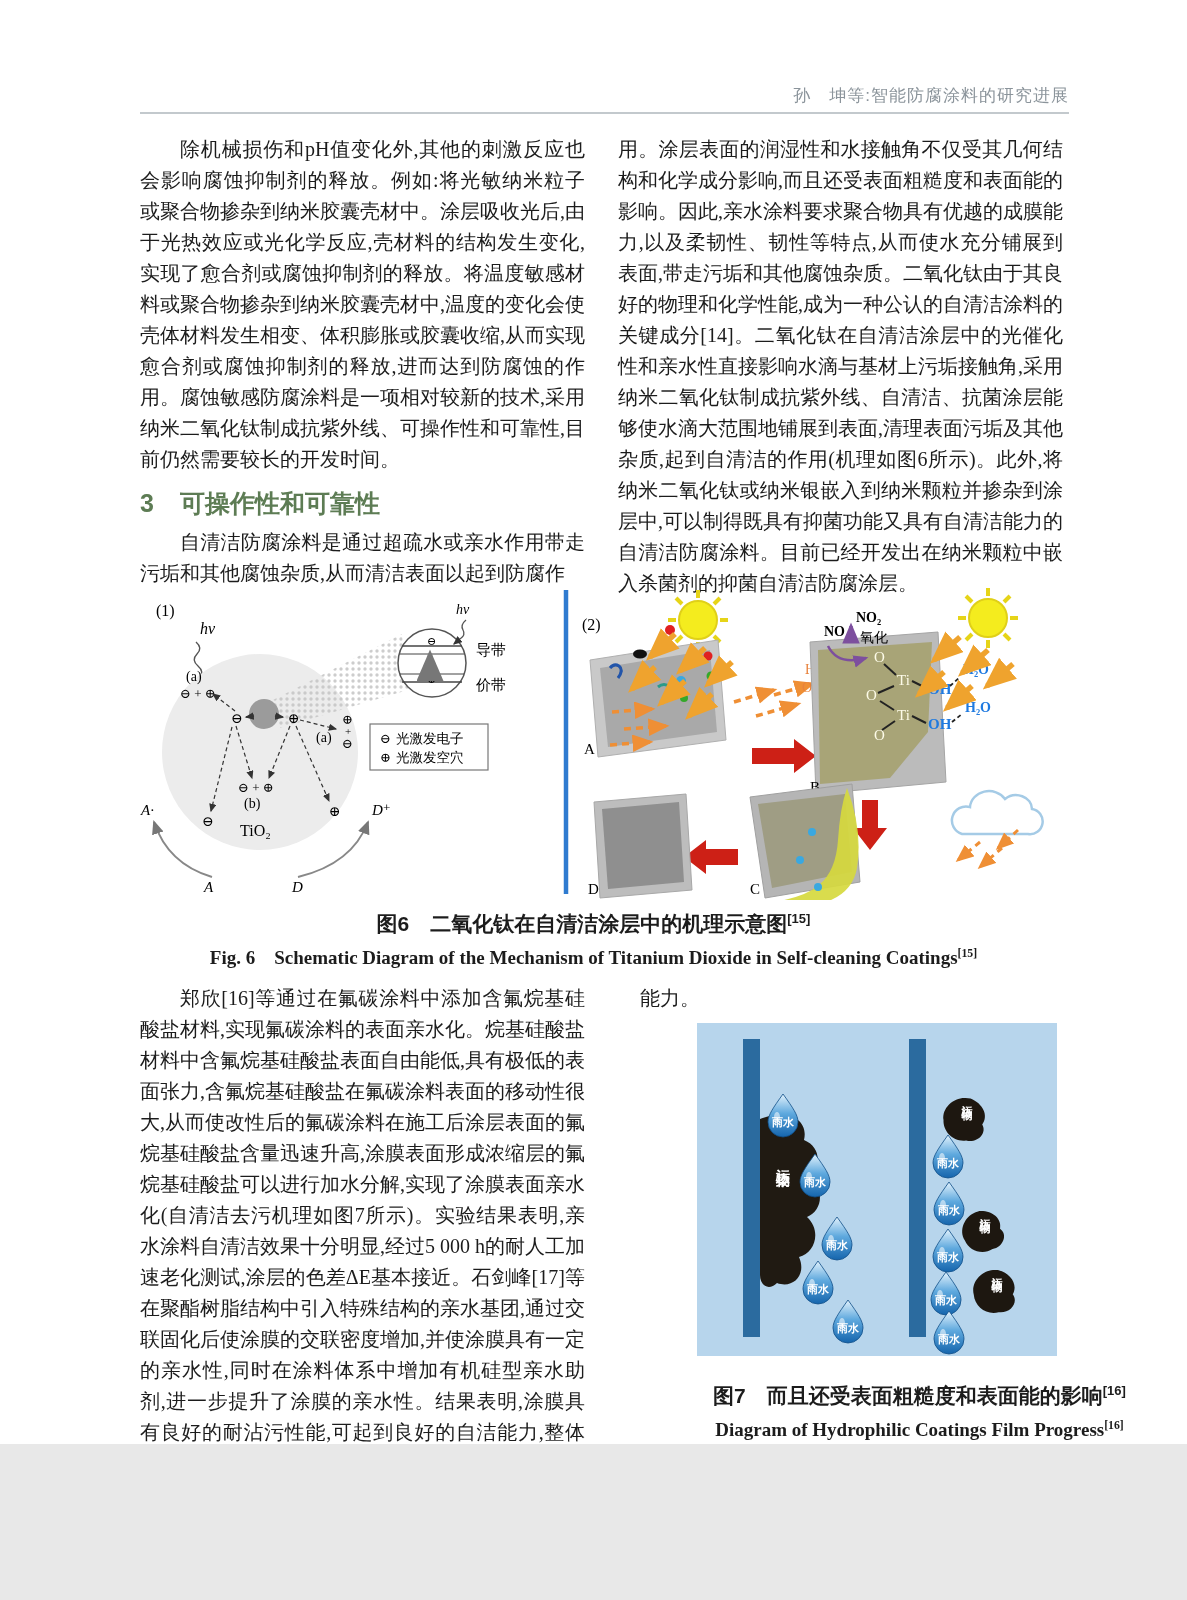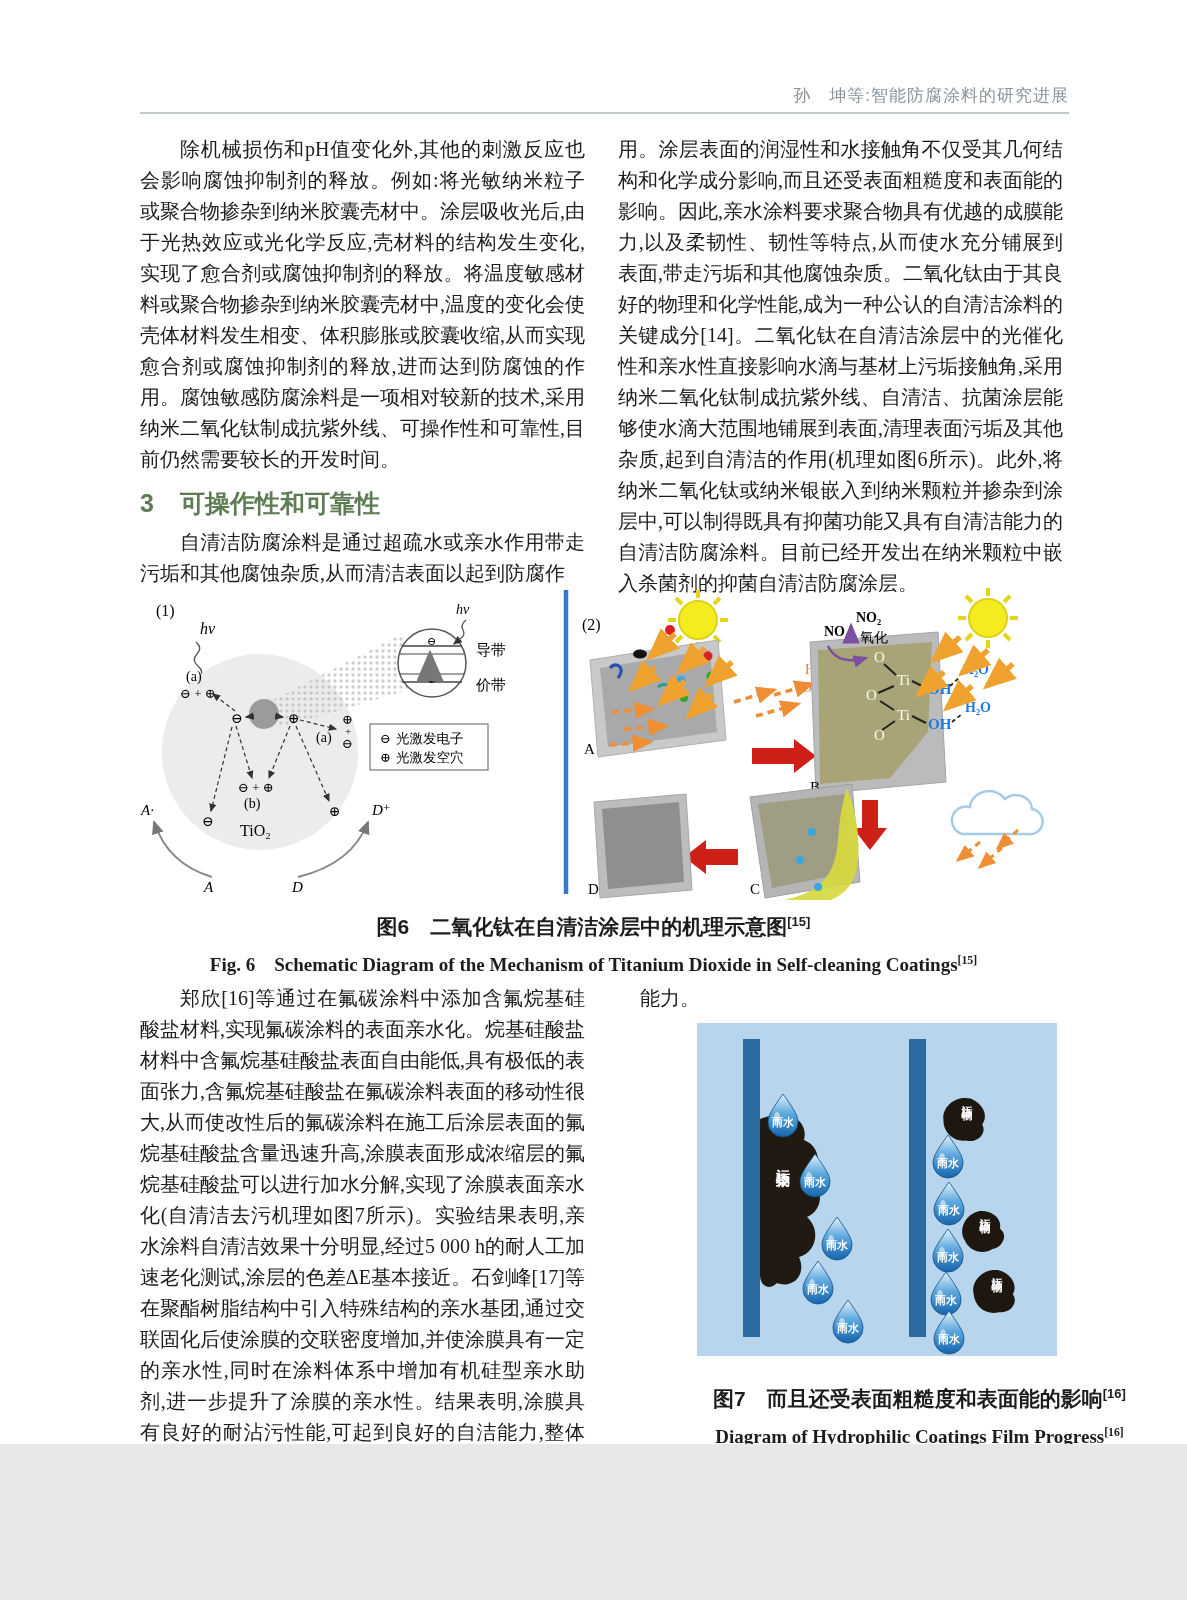--- a/index.html
+++ b/index.html
@@ -11,21 +11,21 @@
   .col{position:absolute;width:445px;font-size:20px;line-height:31px;text-align:justify;}
   .col p{margin:0;text-indent:2em;}
   #colL1{left:140px;top:134px;}
   #colR1{left:618px;top:134px;}
   .sec-head{font-family:"Liberation Sans","DejaVu Sans",sans-serif;font-weight:bold;color:#5d7c54;
         font-size:25px;margin:12px 0 8px 0;display:flex;gap:26px;line-height:32px;}
   .fig6{position:absolute;left:140px;top:582px;width:940px;height:318px;display:flex;}
   .caption{position:absolute;left:0;width:1187px;text-align:center;font-weight:bold;}
   #cap6{top:903px;}
   #cap7zh{margin-top:10px;}
-  .cap-zh{font-family:"Liberation Sans","DejaVu Sans",sans-serif;font-size:21px;line-height:38px;}
+  .cap-zh{font-family:"Liberation Sans","DejaVu Sans",sans-serif;font-size:21px;line-height:31px;}
   .cap-en{font-family:"Liberation Serif","DejaVu Serif",serif;font-size:19px;line-height:30px;}
   sup{font-size:0.62em;}
   #colL2{left:140px;top:983px;}
   #colR2{left:640px;top:983px;}
   .fig7wrap{margin:9px 0 0 37px;width:360px;padding-left:20px;}
   .cap7{width:445px;text-align:center;font-weight:bold;}
   .footer{position:absolute;top:1492px;right:140px;display:flex;align-items:center;
         color:#2e4a6b;font-family:"Liberation Sans","DejaVu Sans",sans-serif;}
   .footer .zh{font-size:21px;font-weight:bold;letter-spacing:2px;text-align:center;}
   .footer .en{font-size:12.5px;font-family:"Liberation Serif","DejaVu Serif",serif;letter-spacing:0.5px;}

